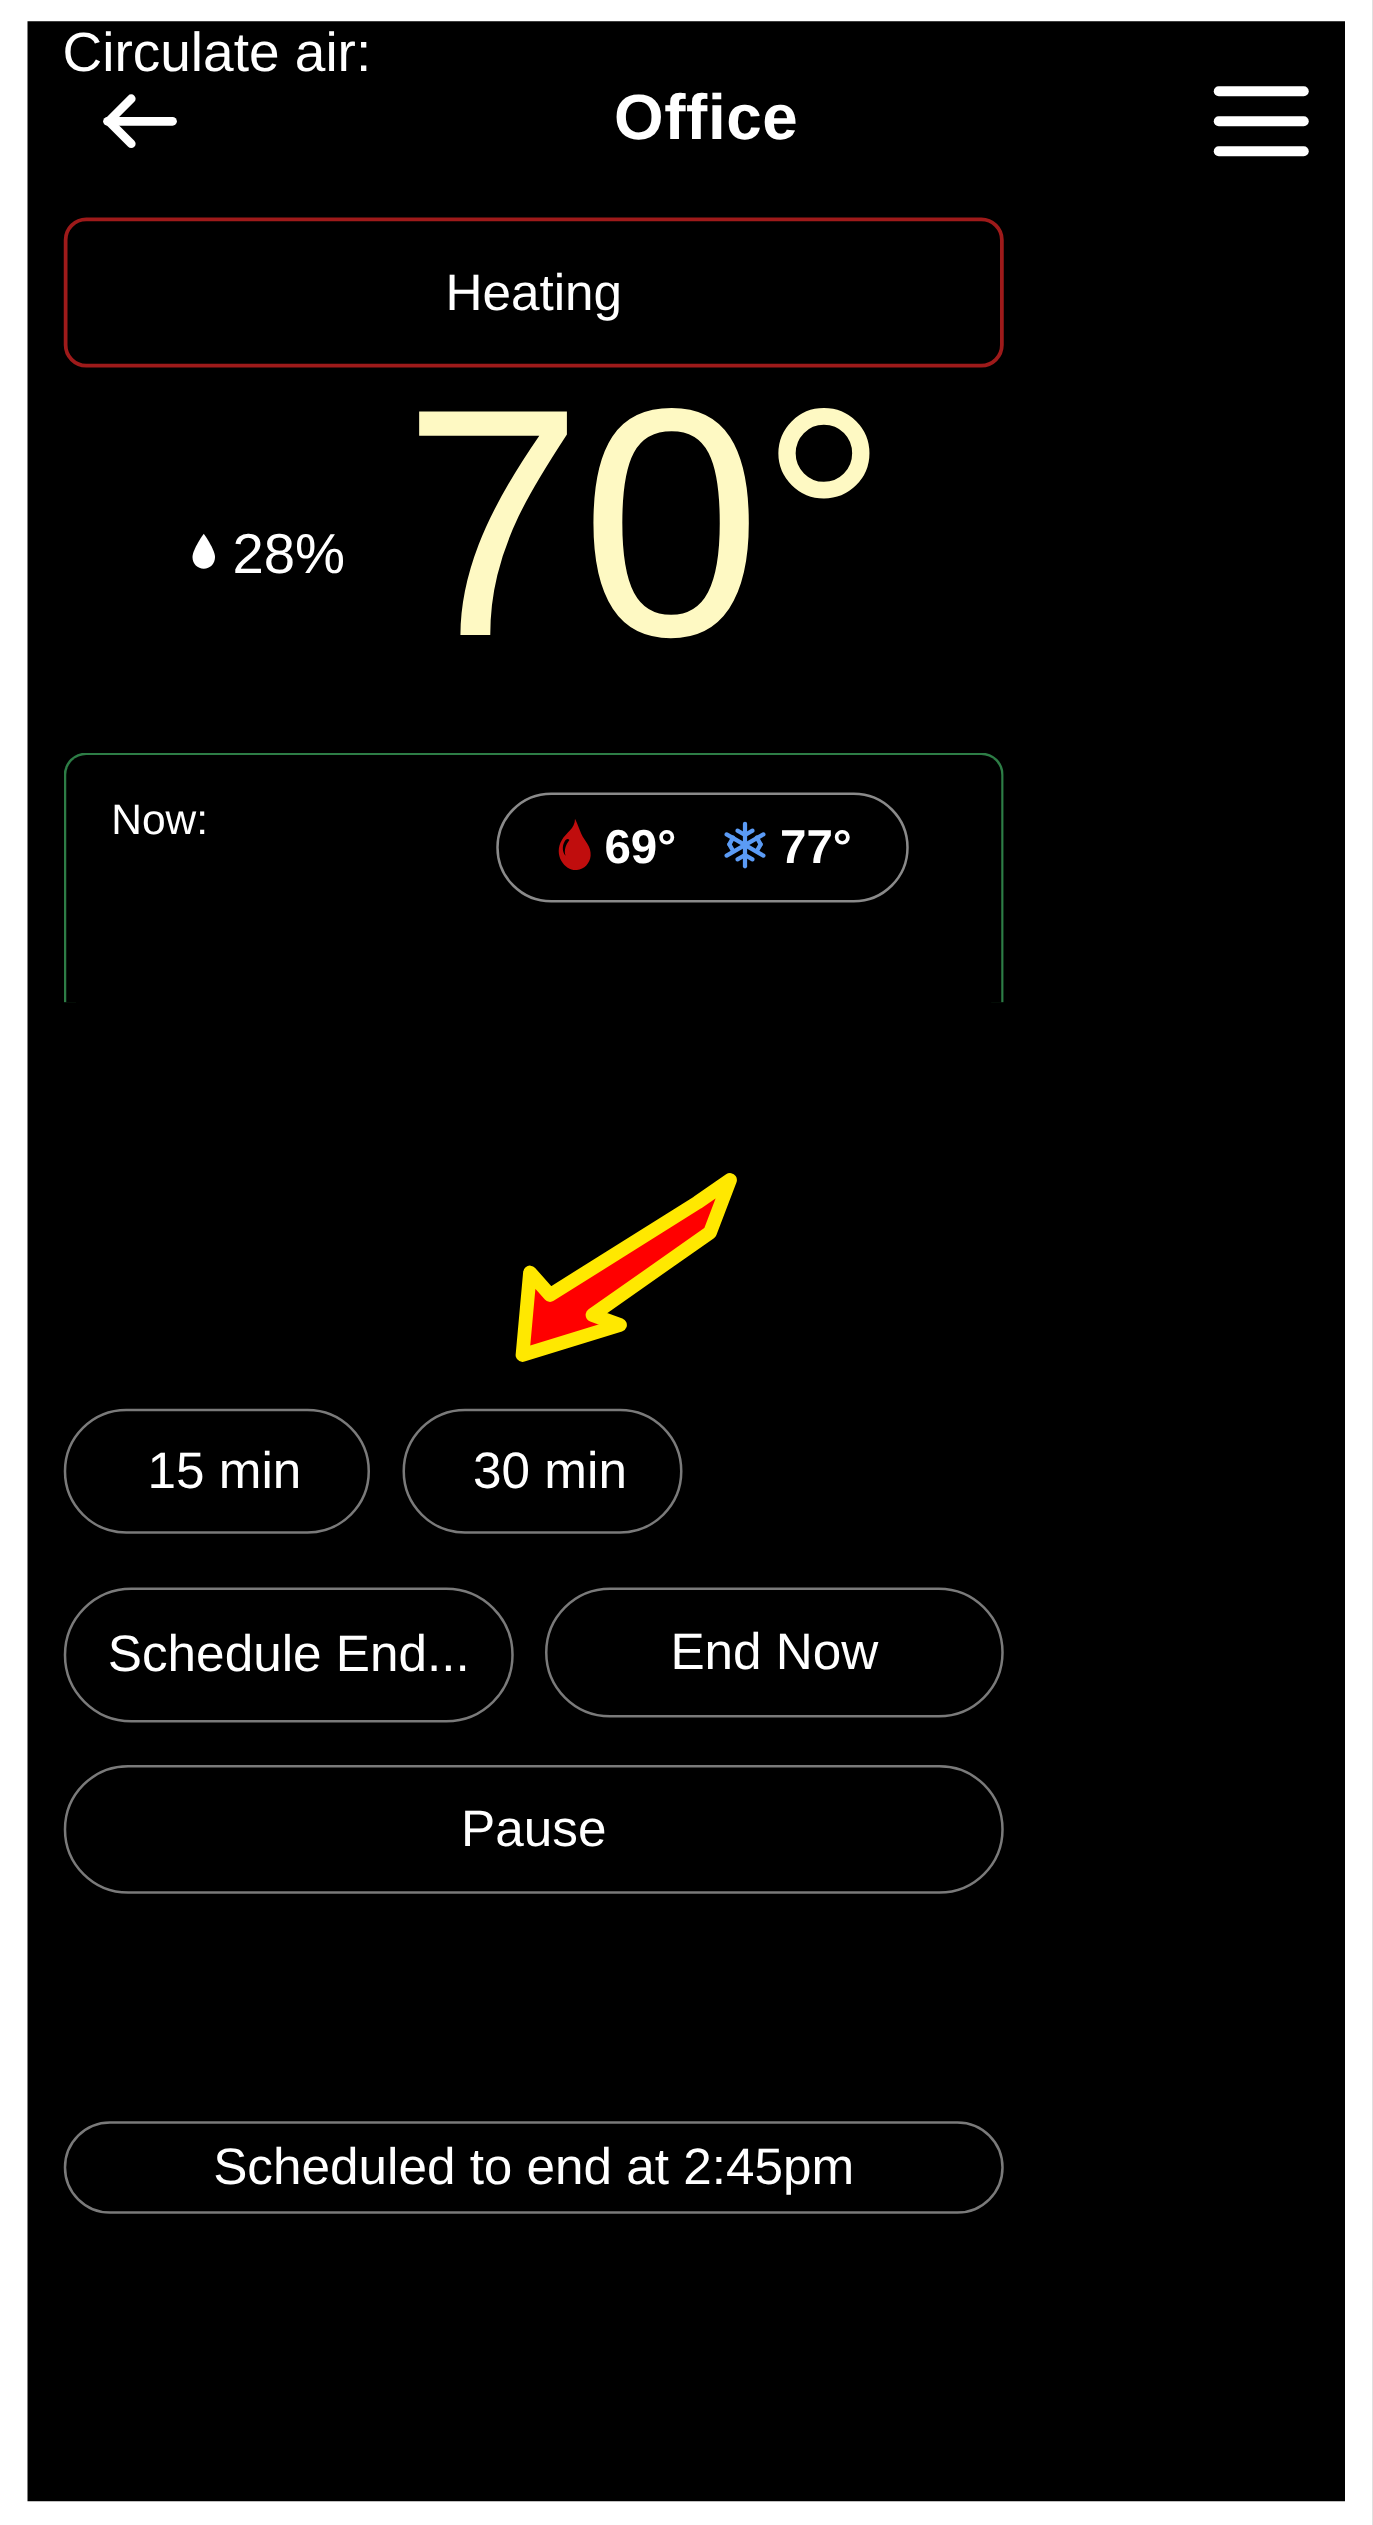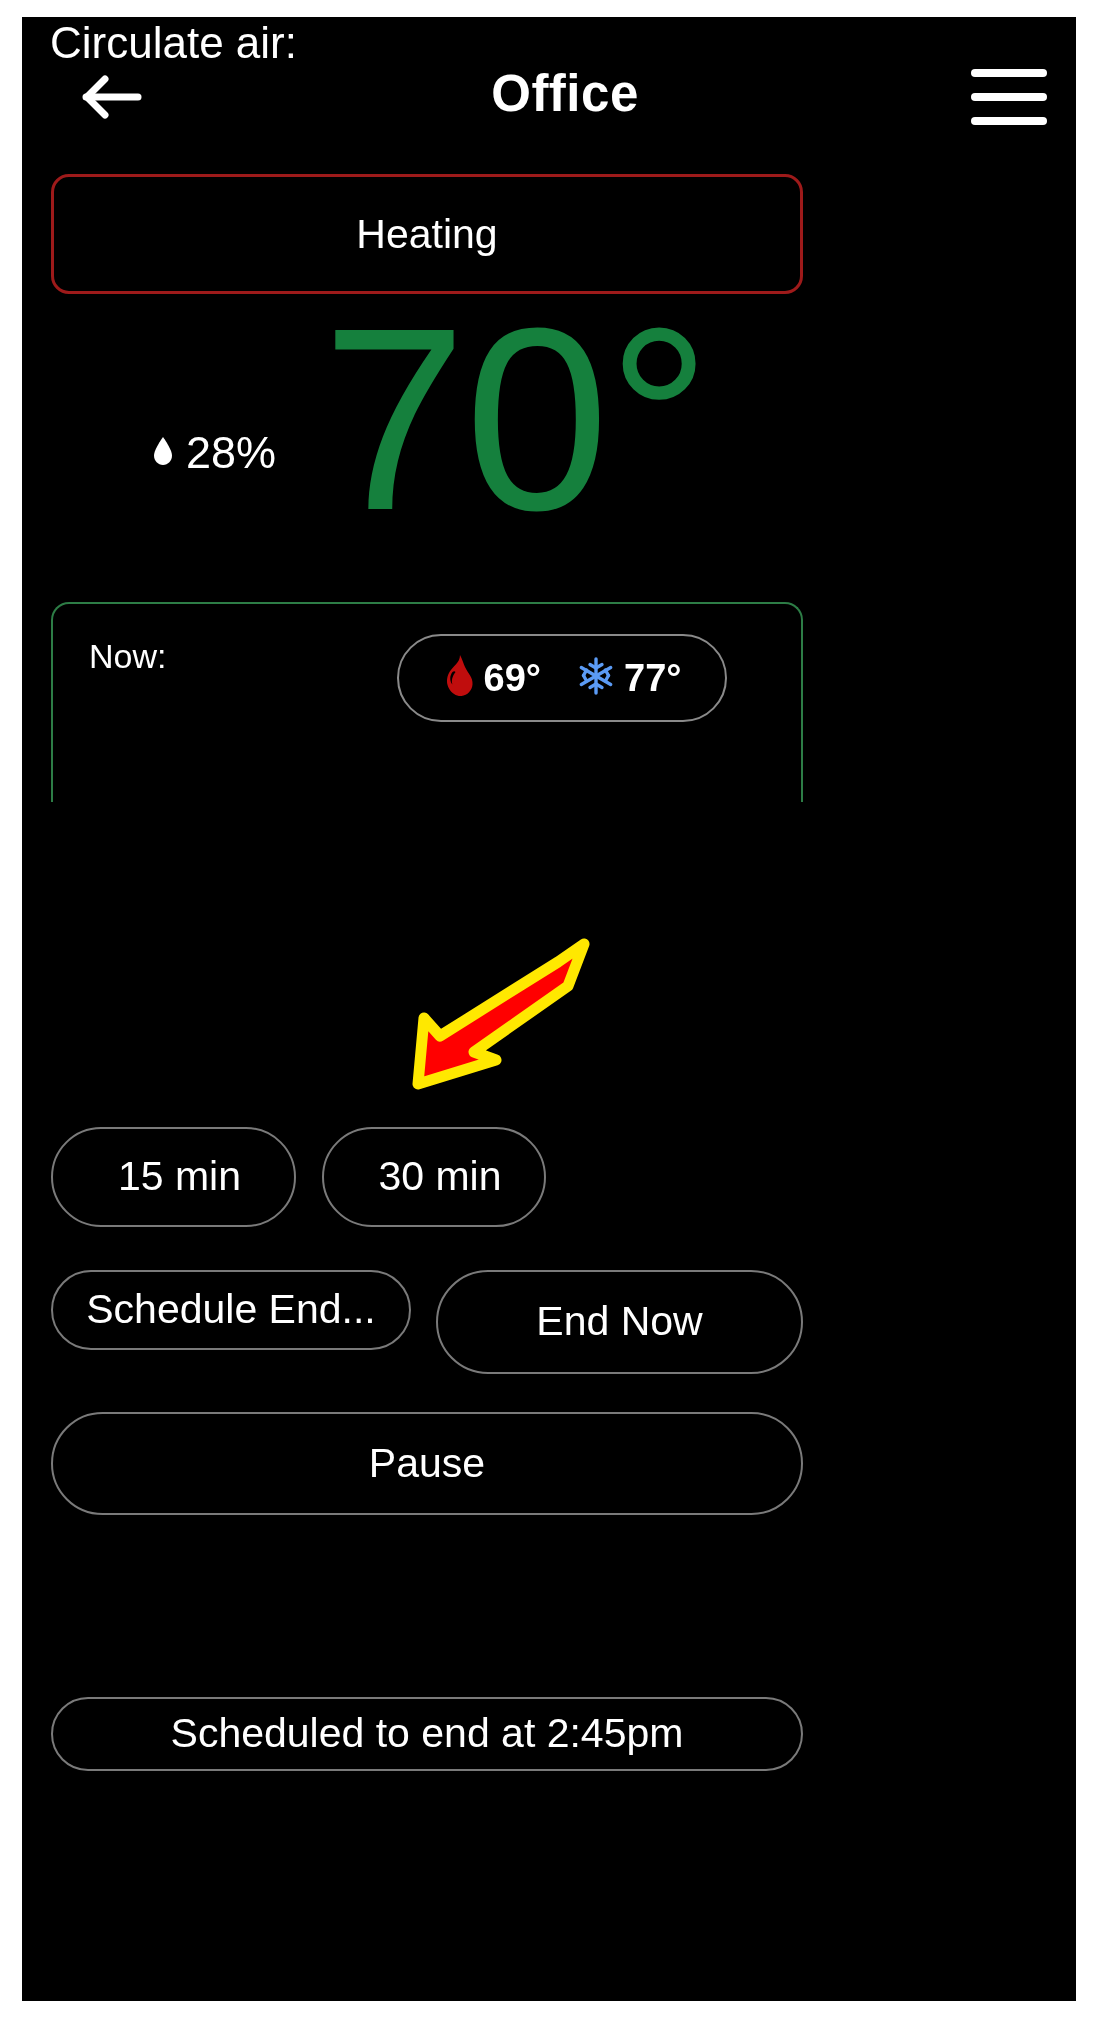--- a/index.html
+++ b/index.html
@@ -115,35 +115,34 @@
     width: 1054px;
     height: 260px;
   }
   #humidity-readout {
     position: absolute;
     left: 130px;
     top: 100px;
     display: flex;
     align-items: center;
     gap: 12px;
-    margin-top: 10px;
   }
   #humidity-readout .drop { display: block; }
   #humidity-readout .value {
     color: #ffffff;
     font-size: 45px;
     line-height: 52px;
   }
   #current-temperature {
     position: absolute;
     left: 300px;
     top: -28px;
     width: 500px;
     text-align: left;
-    color: #15803d;
+    color: #fef9c3;
     font-size: 260px;
     font-weight: 200;
     line-height: 260px;
     letter-spacing: -2px;
     white-space: nowrap;
   }
 
   
   #schedule-card {
     position: absolute;
@@ -222,21 +221,21 @@
   }
   .pill-button .label {
     color: #ffffff;
     line-height: 1.1;
   }
 
   #btn-15min  { left: 29px;  top: 1110px; width: 245px; height: 100px; }
   #btn-30min  { left: 300px; top: 1110px; width: 224px; height: 100px; text-align: right; }
   #btn-15min .label, #btn-30min .label { font-size: 41px; margin-left: 12px; }
 
-  #btn-schedule-end { left: 29px;  top: 1253px; width: 360px; height: 80px; }
+  #btn-schedule-end { left: 29px;  top: 1253px; width: 360px; height: 108px; }
   #btn-end-now      { left: 414px; top: 1253px; width: 367px; height: 104px; }
   #btn-schedule-end .label, #btn-end-now .label { font-size: 41px; }
 
   #btn-pause        { left: 29px; top: 1395px; width: 752px; height: 103px; }
   #btn-pause .label { font-size: 41px; }
 
   #btn-update-routine { left: 29px; top: 1537px; width: 752px; height: 103px; }
   #btn-update-routine .label { font-size: 41px; }
 
   #btn-scheduled-end-status { left: 29px; top: 1680px; width: 752px; height: 74px; }

